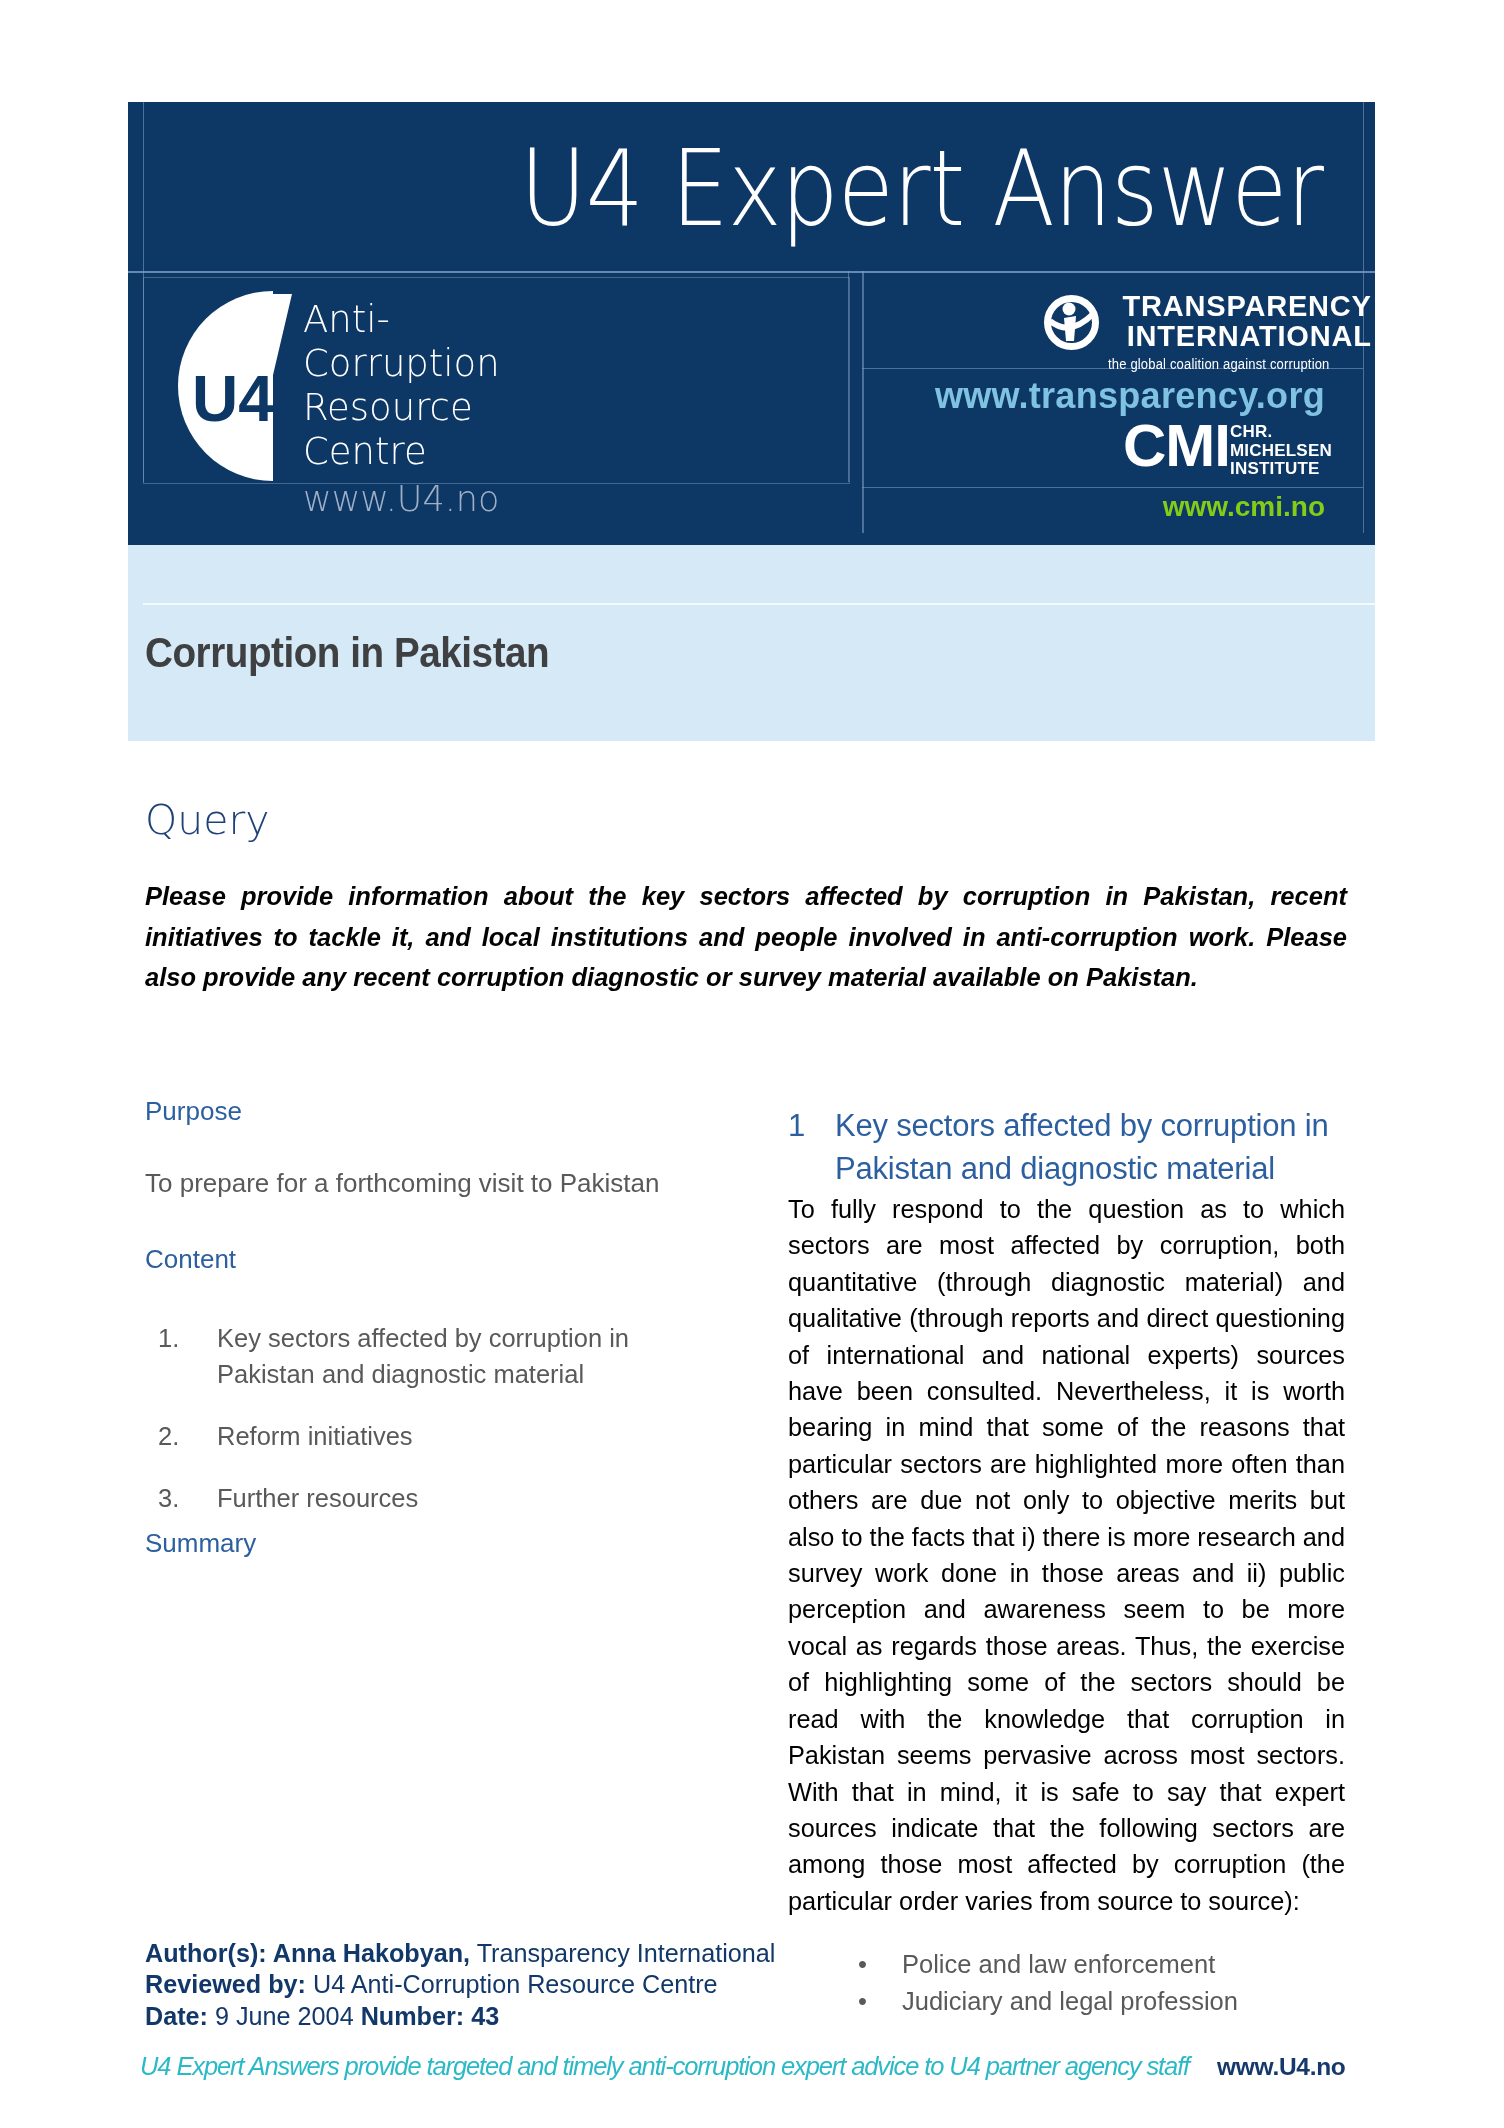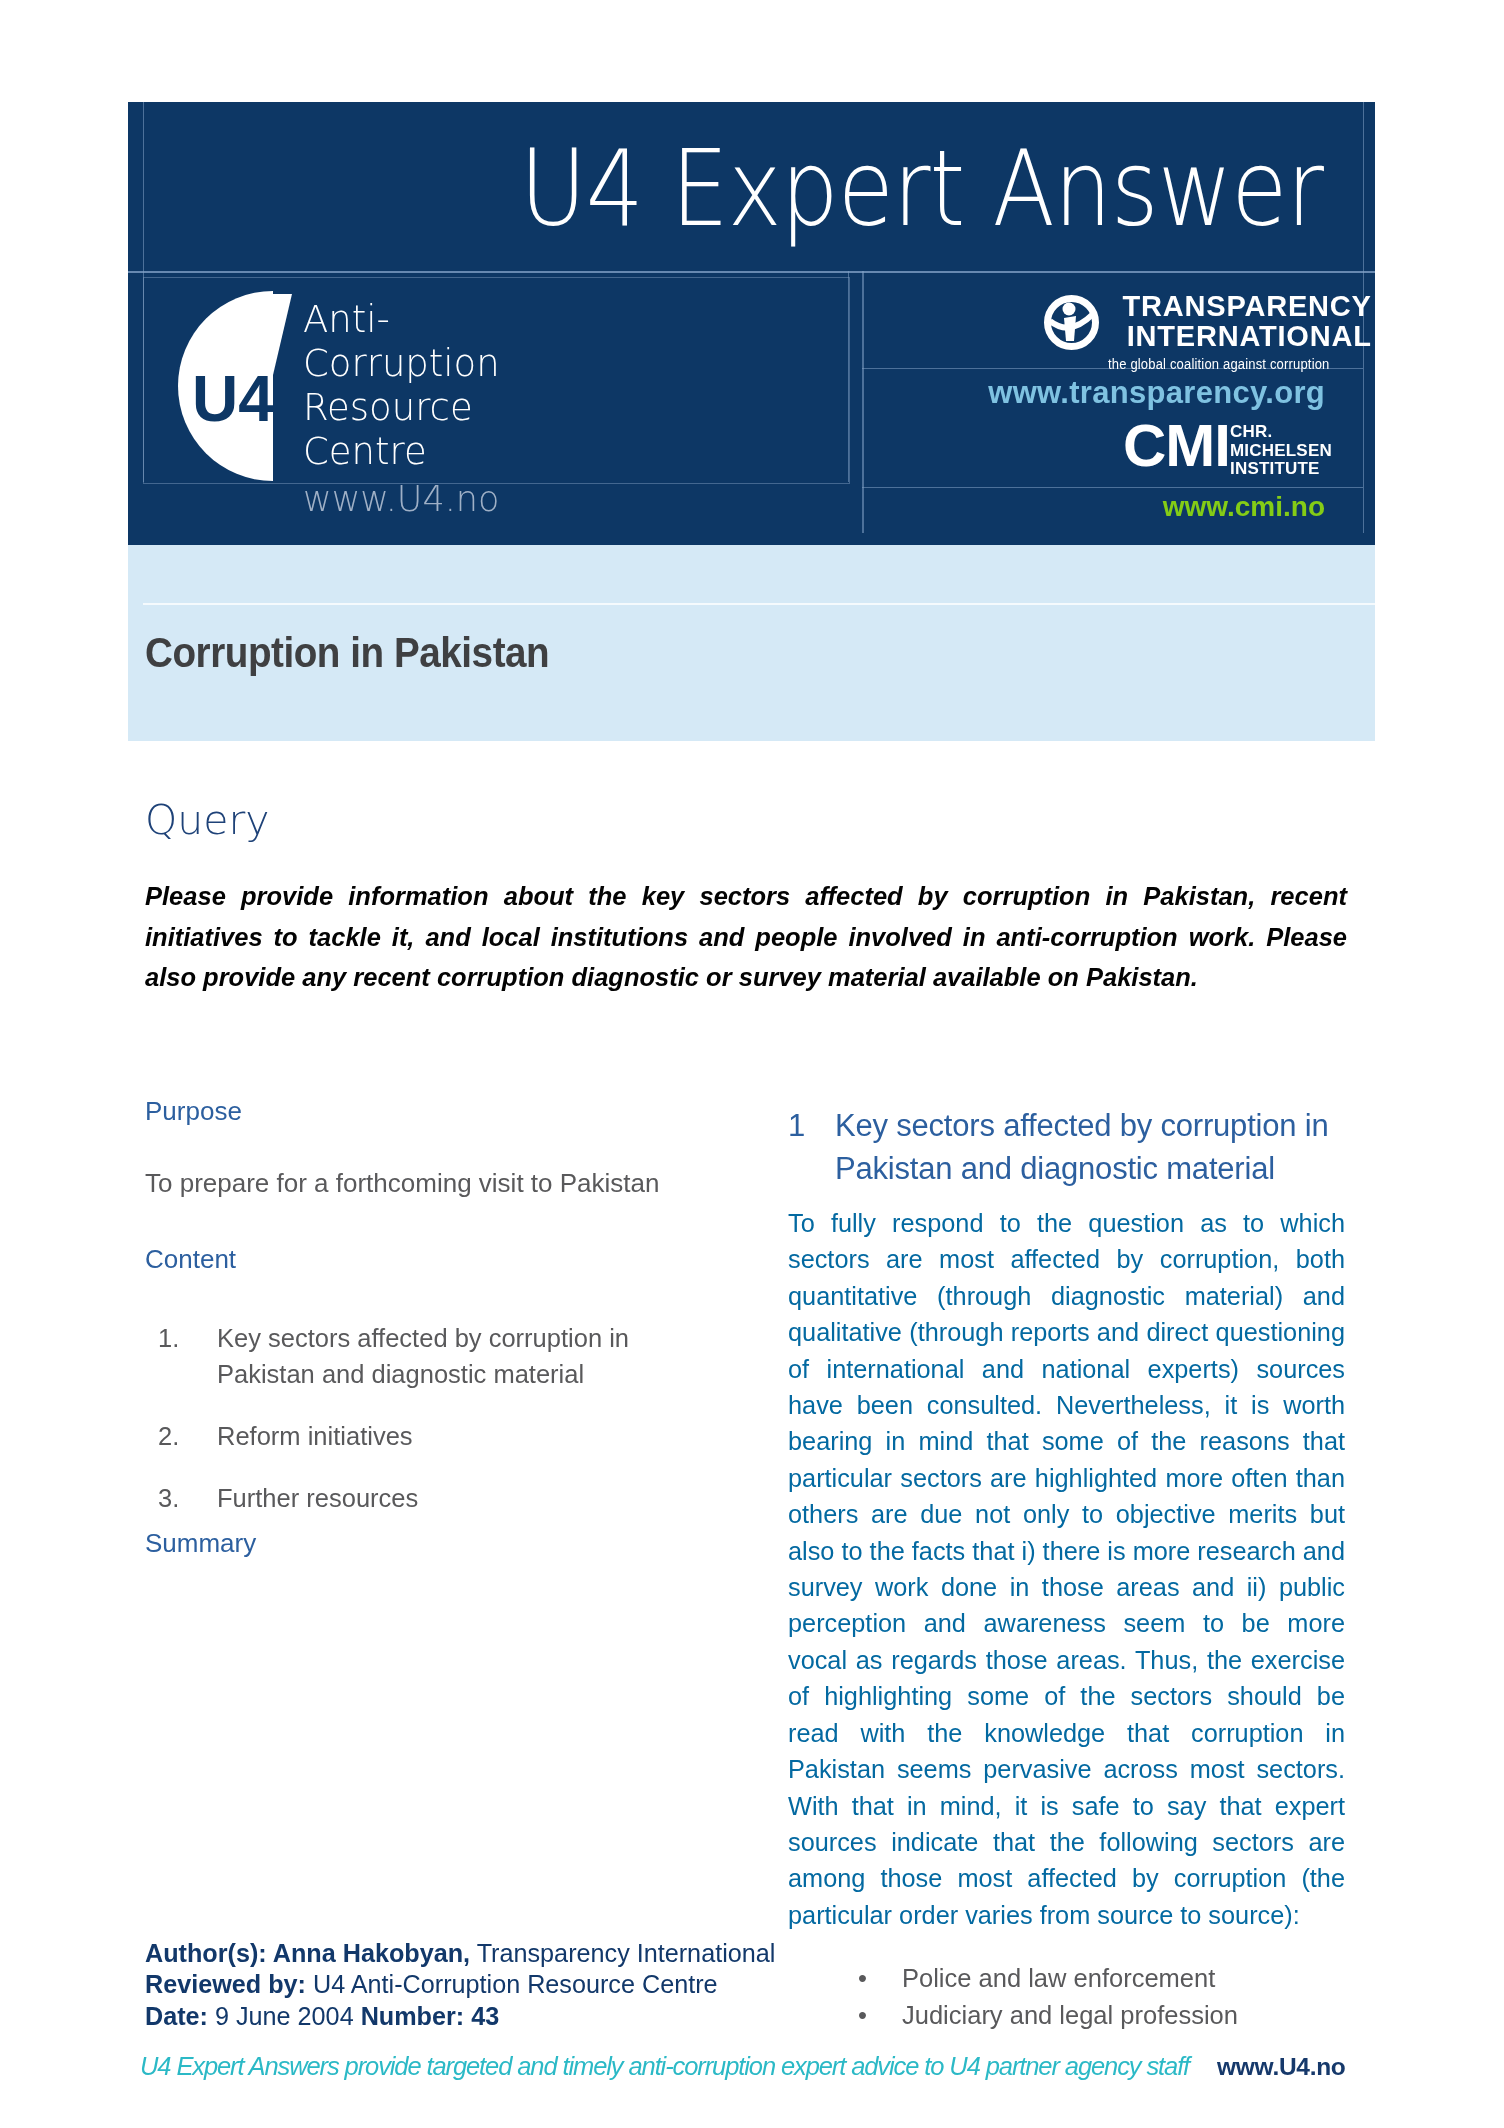--- a/index.html
+++ b/index.html
@@ -23,21 +23,21 @@
     font-family:"DejaVu Sans",sans-serif;font-weight:200;font-size:37px;line-height:44px;}
   .u4-org .url{color:#9fb0c6;margin-top:3px;font-size:35px;}
 
   .ti-block{position:absolute;left:915px;top:189px;display:flex;text-align:right;}
   .ti-globe{width:57px;height:57px;margin-top:3px;}
   .ti-words{margin-left:8px;color:#ffffff;}
   .ti-words .nm{font-weight:bold;font-size:29px;line-height:30px;letter-spacing:.8px;white-space:nowrap;}
   .ti-words .tag{font-size:15.5px;line-height:22px;margin-top:2px;letter-spacing:.2px;
     transform:scaleX(.84);transform-origin:0 0;white-space:nowrap;}
   .ti-url{position:absolute;right:50px;top:273px;color:#7fc2e1;font-weight:bold;
-    font-size:31px;letter-spacing:.3px;}
+    font-size:36px;letter-spacing:.3px;}
   .cmi-block{position:absolute;left:995px;top:314px;display:flex;color:#ffffff;}
   .cmi-abbr{font-weight:bold;font-size:60px;line-height:60px;letter-spacing:-1px;}
   .cmi-inst{margin-top:7px;font-weight:bold;font-size:17px;line-height:18.5px;
     letter-spacing:.2px;}
   .cmi-url{position:absolute;right:50px;top:389px;color:#84cc16;font-weight:bold;font-size:28px;}
 
   
   .band{position:absolute;left:128px;top:545px;width:1247px;height:196px;background:#d5e9f6;}
   .band .faint{position:absolute;left:15px;top:58px;right:0;height:2px;background:rgba(255,255,255,.75);}
   .band-title{position:absolute;left:17px;top:84px;color:#3f4042;font-weight:bold;font-size:42px;
@@ -58,21 +58,21 @@
   .toc .item{display:flex;margin-bottom:26px;}
   .toc .num{width:59px;flex:none;}
   .toc .txt{width:500px;}
   .summary-h{left:145px;top:1528px;}
 
   
   .rcol{position:absolute;left:788px;top:1104px;width:557px;}
   .sec-h{display:flex;color:#2c5f9f;font-size:31px;line-height:43px;letter-spacing:-.2px;}
   .sec-h .num{width:47px;flex:none;}
   .sec-h .htext{flex:1;}
-  .rpar{margin-top:15px;color:#0369a1;font-size:25.3px;line-height:36.4px;text-align:justify;}
+  .rpar{margin-top:1px;color:#000000;font-size:25.3px;line-height:36.4px;text-align:justify;}
   .rbullets{margin:27px 0 0 0;padding:0 0 0 70px;list-style:none;color:#59595b;
     font-size:25.5px;line-height:37px;}
   .rbullets li{display:flex;}
   .rbullets li .dot{width:44px;flex:none;}
 
   
   .footer{position:absolute;left:145px;top:1938px;color:#12386a;font-size:25.2px;line-height:31.3px;}
   .footer b{font-weight:bold;}
   .bottom-bar{position:absolute;left:140px;top:2052px;display:flex;align-items:baseline;white-space:nowrap;}
   .bb-tag{color:#2bb9c6;font-style:italic;font-size:25.5px;letter-spacing:-1.1px;}

